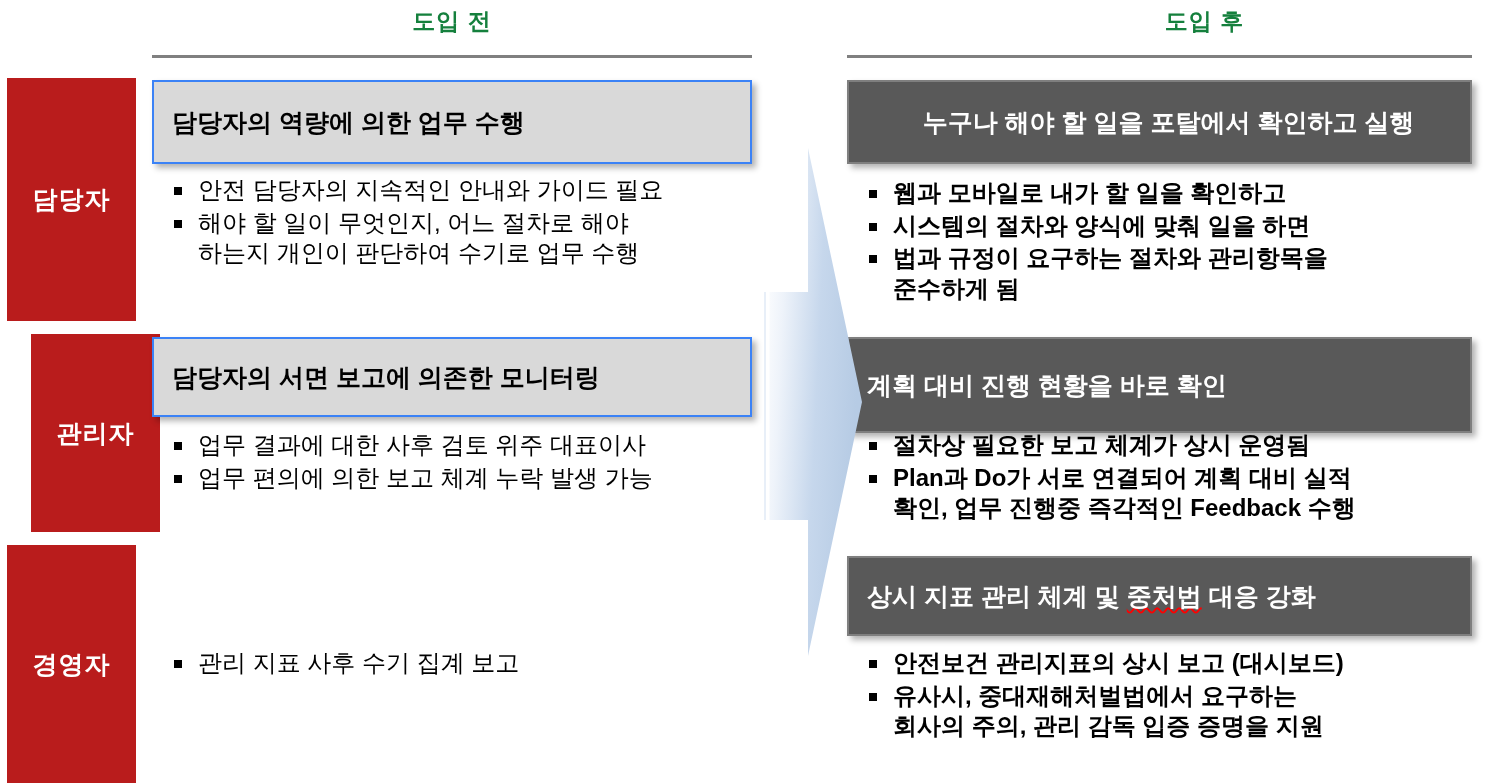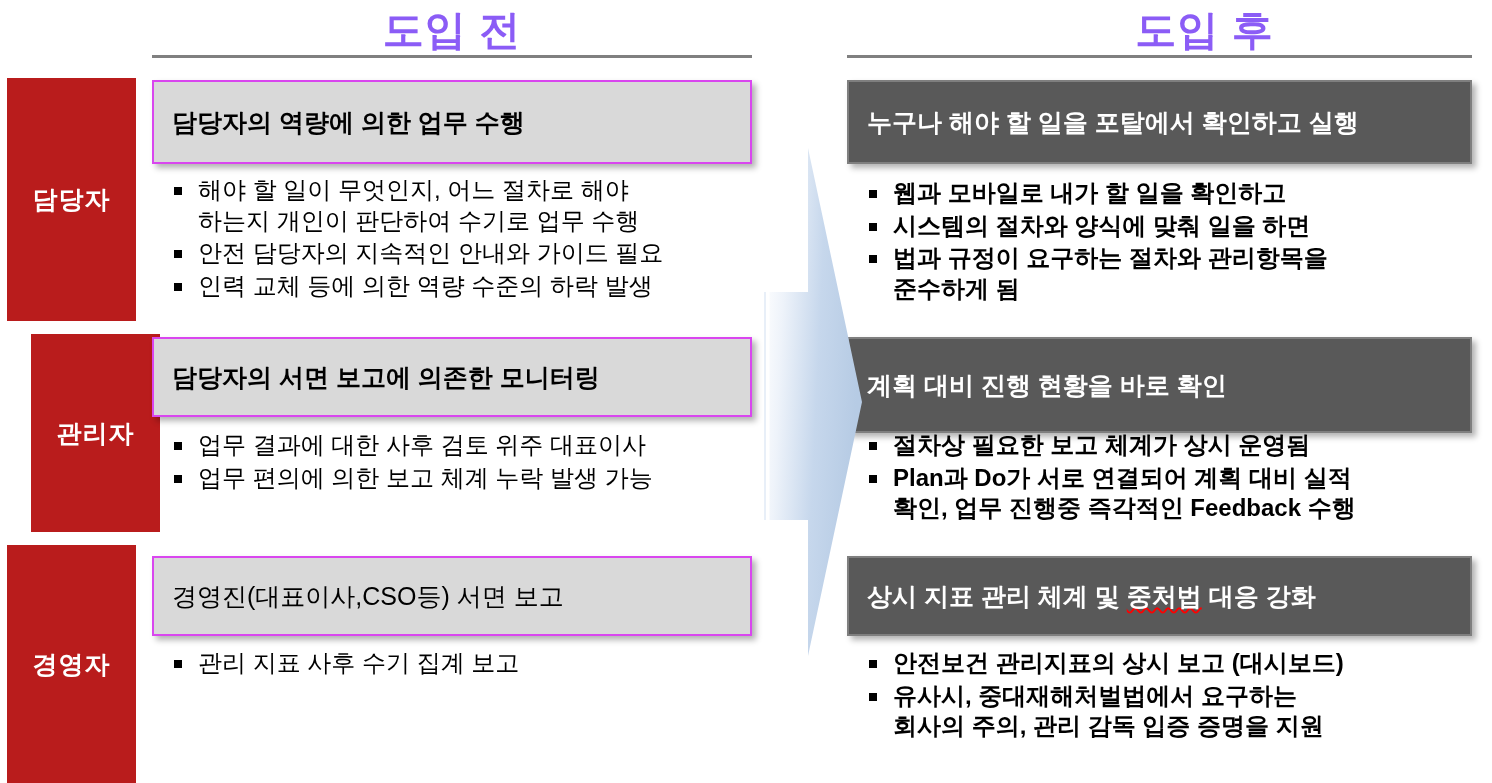--- a/index.html
+++ b/index.html
@@ -16,23 +16,23 @@
     width: 1492px;
     height: 783px;
     background: #ffffff;
     overflow: hidden;
   }
 
   
   .col-title {
     position: absolute;
     text-align: center;
-    font-size: 41px;
+    font-size: 23px;
     font-weight: bold;
-    color: #8b5cf6;
+    color: #15803d;
     letter-spacing: 1px;
     line-height: 1;
   }
   #title-before { left: 152px; top: 10px; width: 600px; }
   #title-after  { left: 892px; top: 10px; width: 625px; }
 
   .title-rule {
     position: absolute;
     height: 3px;
     background: #808080;
@@ -61,21 +61,21 @@
   
   .plate {
     position: absolute;
     box-sizing: border-box;
     display: flex;
     align-items: center;
     box-shadow: 4px 4px 6px rgba(0,0,0,0.30);
   }
   .plate.light {
     background: #d9d9d9;
-    border: 2px solid #d946ef;
+    border: 2px solid #3b82f6;
     color: #000000;
     padding-left: 18px;
   }
   .plate.dark {
     background: #595959;
     border: 2px solid #7f7f7f;
     color: #ffffff;
     padding-left: 18px;
   }
   .plate-text {
@@ -144,27 +144,26 @@
   <div class="title-rule" id="rule-after"></div>
 
   <div class="role-chip" id="role-0">담당자</div>
   <div class="role-chip" id="role-1">관리자</div>
   <div class="role-chip" id="role-2">경영자</div>
 
   <div class="plate light" style="left:152px; top:80px; width:600px; height:84px;">
     <span class="plate-text bold">담당자의 역량에 의한 업무 수행</span>
   </div>
   <ul class="bullets normal" style="left:168px; top:175px; width:590px;">
+    <li>안전 담당자의 지속적인 안내와 가이드 필요</li>
     <li>해야 할 일이 무엇인지, 어느 절차로 해야
 하는지 개인이 판단하여 수기로 업무 수행</li>
-    <li>안전 담당자의 지속적인 안내와 가이드 필요</li>
-    <li>인력 교체 등에 의한 역량 수준의 하락 발생</li>
-  </ul>
-
-  <div class="plate dark" style="left:847px; top:80px; width:625px; height:84px;">
+  </ul>
+
+  <div class="plate dark" style="left:847px; top:80px; width:625px; height:84px;justify-content:center;">
     <span class="plate-text bold">누구나 해야 할 일을 포탈에서 확인하고 실행</span>
   </div>
   <ul class="bullets bold" style="left:863px; top:178px; width:615px;">
     <li>웹과 모바일로 내가 할 일을 확인하고</li>
     <li>시스템의 절차와 양식에 맞춰 일을 하면</li>
     <li>법과 규정이 요구하는 절차와 관리항목을
 준수하게 됨</li>
   </ul>
 
   <div class="plate light" style="left:152px; top:337px; width:600px; height:80px;">
@@ -177,23 +176,20 @@
 
   <div class="plate dark" style="left:847px; top:337px; width:625px; height:96px;">
     <span class="plate-text bold">계획 대비 진행 현황을 바로 확인</span>
   </div>
   <ul class="bullets bold" style="left:863px; top:430px; width:615px;">
     <li>절차상 필요한 보고 체계가 상시 운영됨</li>
     <li>Plan과 Do가 서로 연결되어 계획 대비 실적
 확인, 업무 진행중 즉각적인 Feedback 수행</li>
   </ul>
 
-  <div class="plate light" style="left:152px; top:556px; width:600px; height:80px;">
-    <span class="plate-text normal">경영진(대표이사,CSO등) 서면 보고</span>
-  </div>
   <ul class="bullets normal" style="left:168px; top:648px; width:590px;">
     <li>관리 지표 사후 수기 집계 보고</li>
   </ul>
 
   <div class="plate dark" style="left:847px; top:556px; width:625px; height:80px;">
     <span class="plate-text bold" id="after-header-2"><span>상시 지표 관리 체계 및 </span><span class="squiggle">중처법</span><span> 대응 강화</span></span>
   </div>
   <ul class="bullets bold" style="left:863px; top:648px; width:615px;">
     <li>안전보건 관리지표의 상시 보고 (대시보드)</li>
     <li>유사시, 중대재해처벌법에서 요구하는

